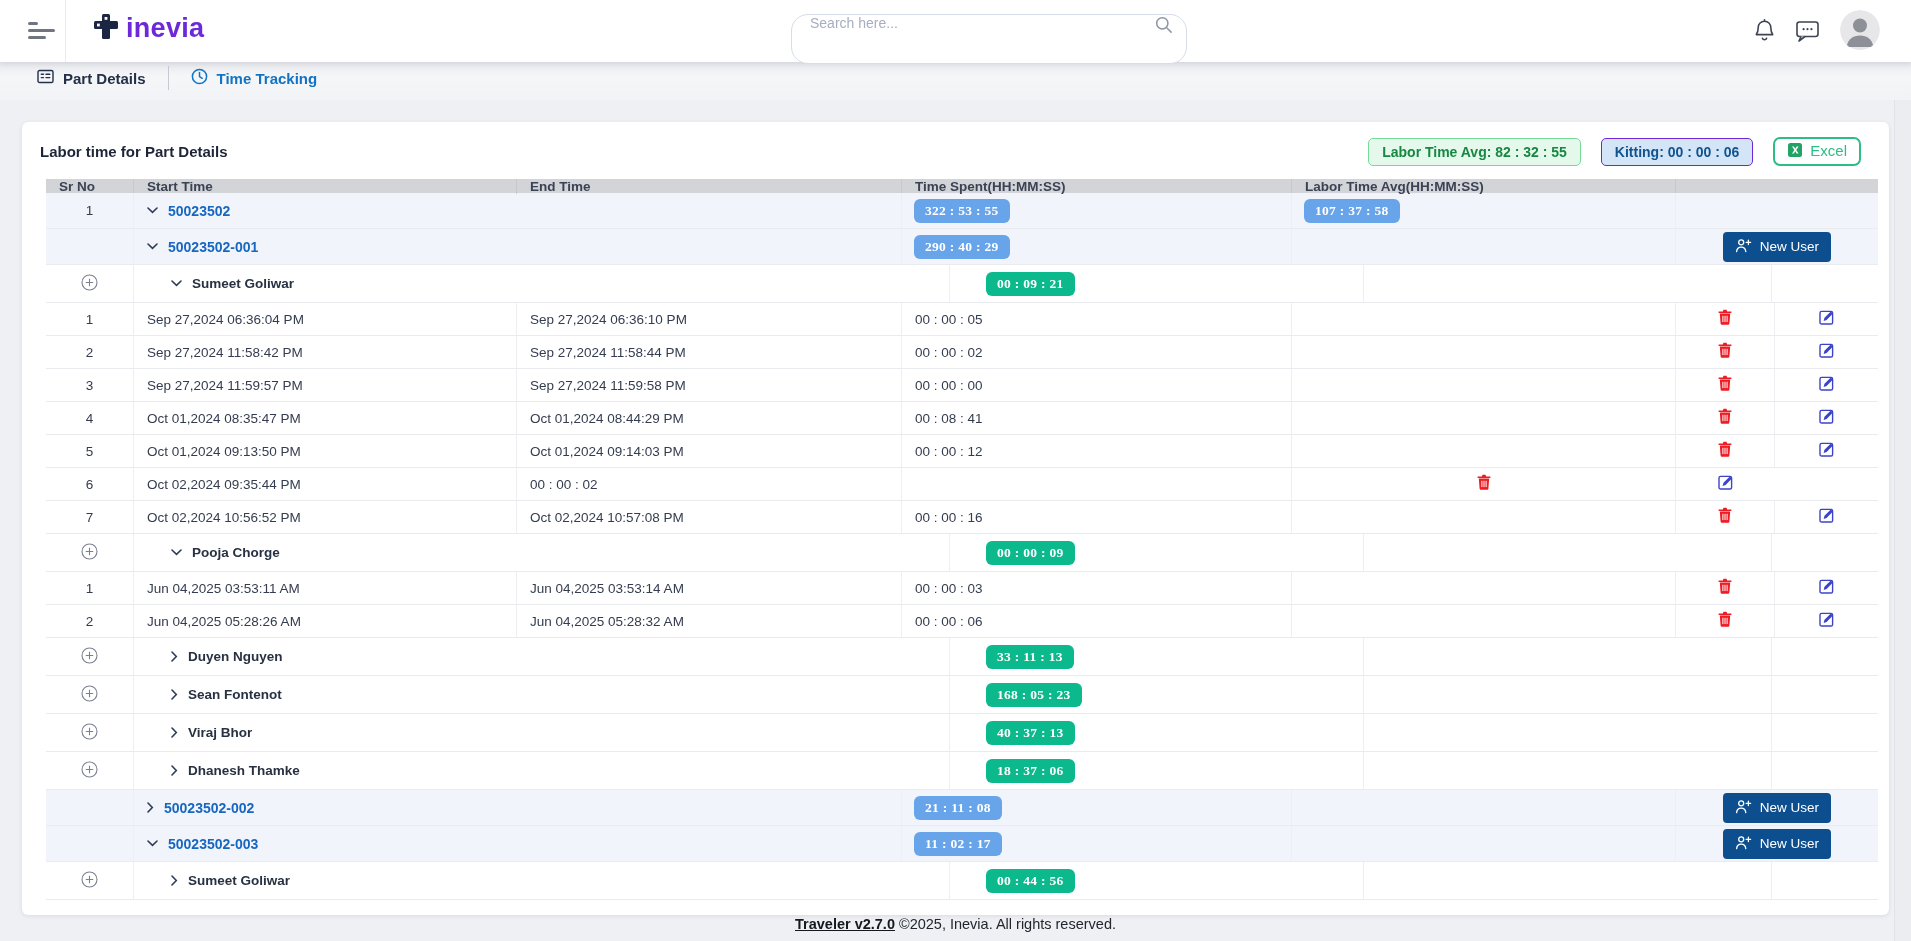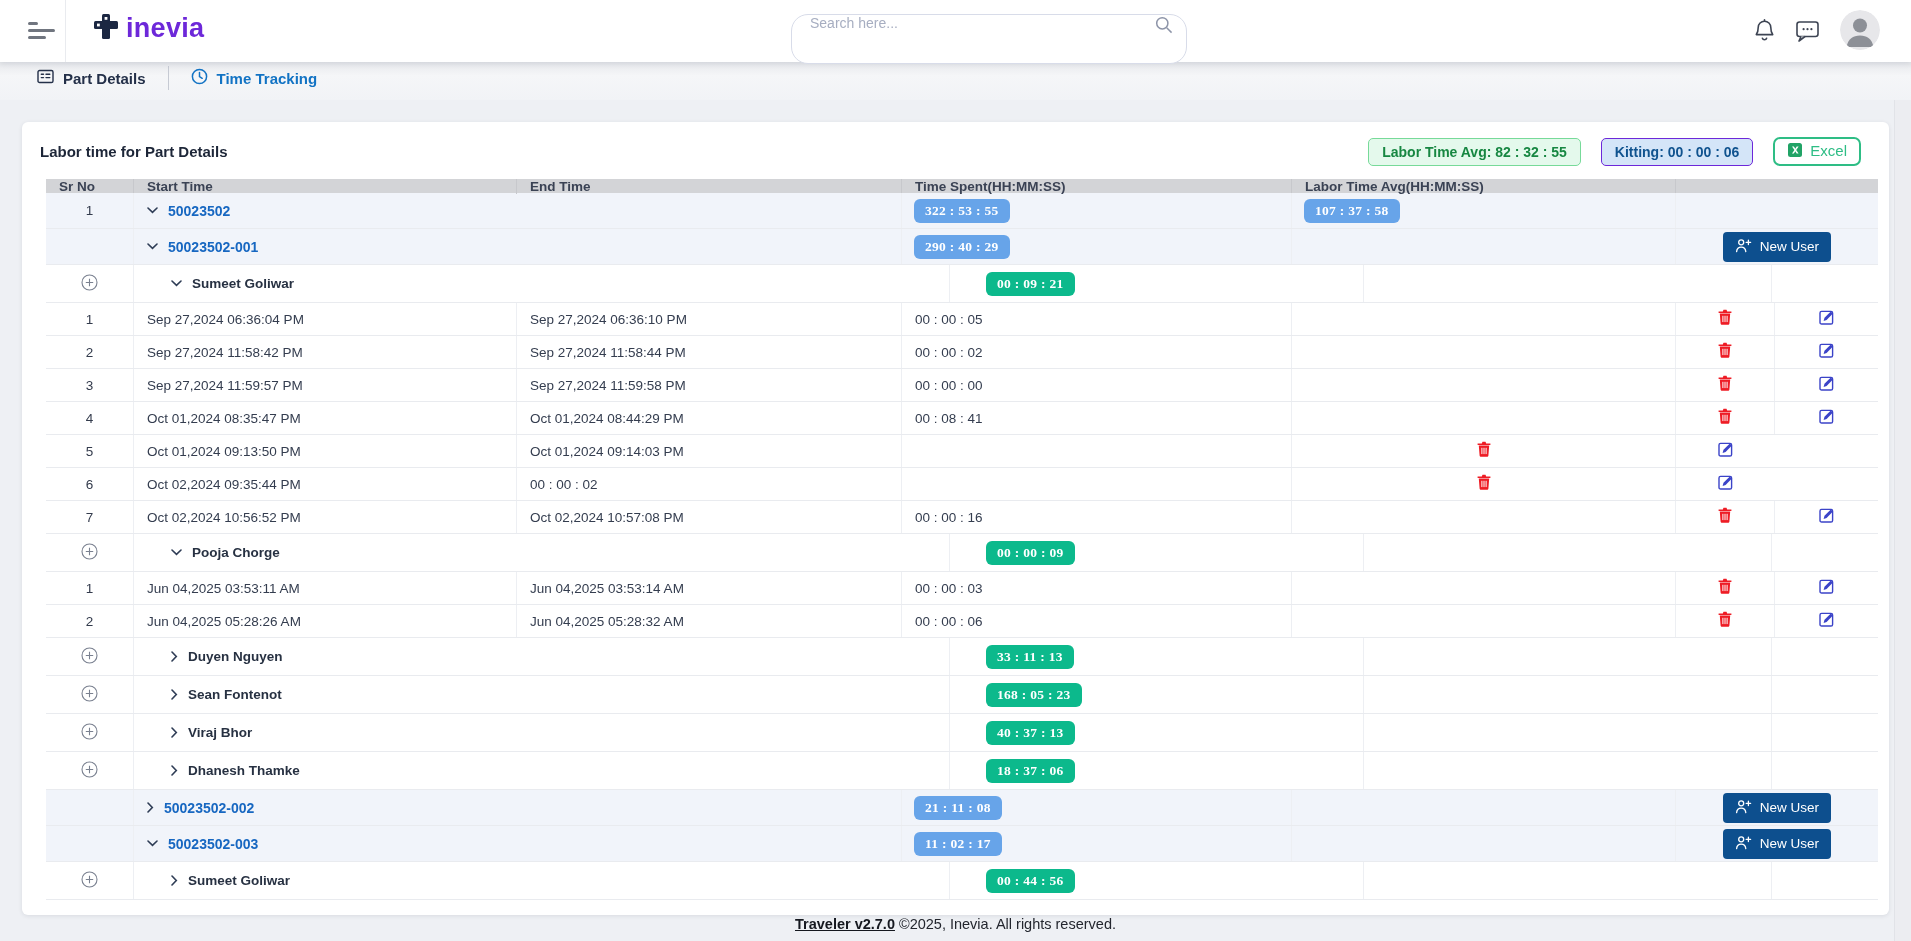--- a/index.html
+++ b/index.html
@@ -331,20 +331,21 @@
               <span><svg width="16" height="16" viewBox="0 0 16 16">
                   <rect x="1" y="2.4" width="12.6" height="12.6" rx="1.6" fill="none" stroke="#3b43c8" stroke-width="1.4"></rect>
                   <path d="M4.6 11.9l.9-3.1 6.3-6.3 2.1 2.1-6.3 6.3z" fill="#3b43c8"></path>
                 </svg></span>
             </div>
           </div>
           <div class="trow detail">
             <div class="cell c-sr">5</div>
             <div class="cell c-text">Oct 01,2024 09:13:50 PM</div>
             <div class="cell c-text">Oct 01,2024 09:14:03 PM</div>
+            <div class="cell c-text">00 : 00 : 12</div>
             <div class="cell"></div>
             <div class="cell c-ico">
               <span><svg width="14" height="16" viewBox="0 0 14 16">
                   <path fill="#ee1c25" d="M1.8 4.6h10.4l-.8 9.8c-.06.9-.6 1.4-1.4 1.4H4c-.8 0-1.34-.5-1.4-1.4zM.6 2.6h12.8v1.4H.6zM4.8 2.6 5.5.8h3l.7 1.8z"></path>
                   <path d="M4.9 6.8v6.3M7 6.8v6.3M9.1 6.8v6.3" stroke="#fff" stroke-width="1"></path>
                 </svg></span>
             </div>
             <div class="cell c-ico">
               <span><svg width="16" height="16" viewBox="0 0 16 16">
                   <rect x="1" y="2.4" width="12.6" height="12.6" rx="1.6" fill="none" stroke="#3b43c8" stroke-width="1.4"></rect>

